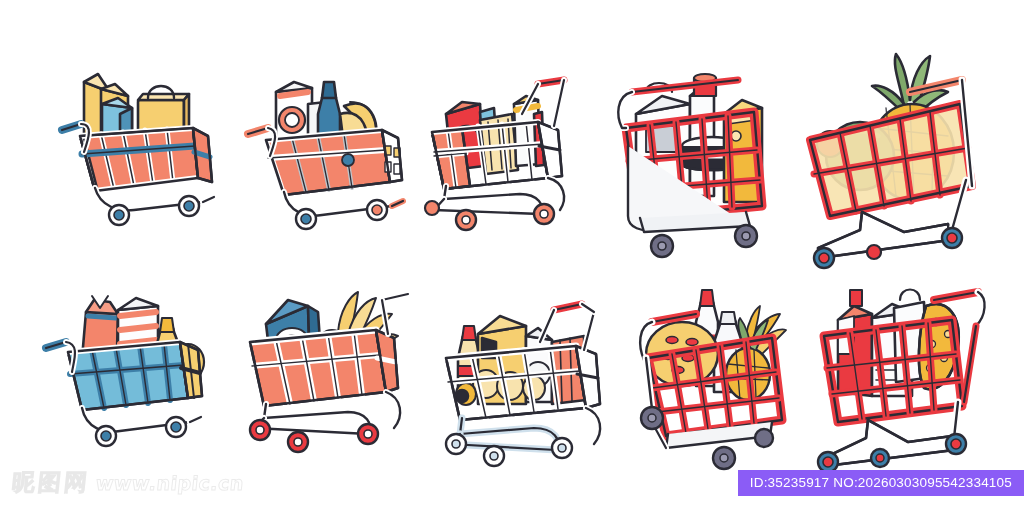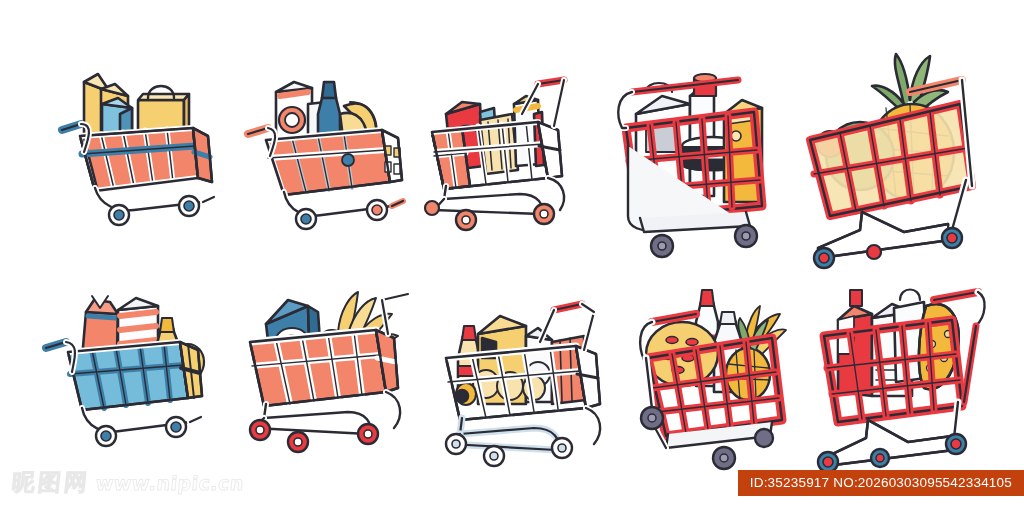--- a/index.html
+++ b/index.html
@@ -35,21 +35,21 @@
     transform:skewX(-6deg);
   }
   #wm-logo .url{
     font-size:19px;letter-spacing:.5px;font-weight:700;
     color:transparent;-webkit-text-stroke:1px #dcdcdc;
     font-family:"DejaVu Sans", sans-serif;
     transform:skewX(-6deg);
   }
   #wm-id{
     position:absolute;right:0px;top:470px;
-    background:#c2410c;
+    background:#8b5cf6;
     color:#ffffff;
     font-size:13.5px;
     letter-spacing:.2px;
     padding:5px 12px 6px 12px;
     white-space:nowrap;
     pointer-events:none;user-select:none;
     font-family:"Liberation Sans", sans-serif;
   }
 </style>
 </head>

